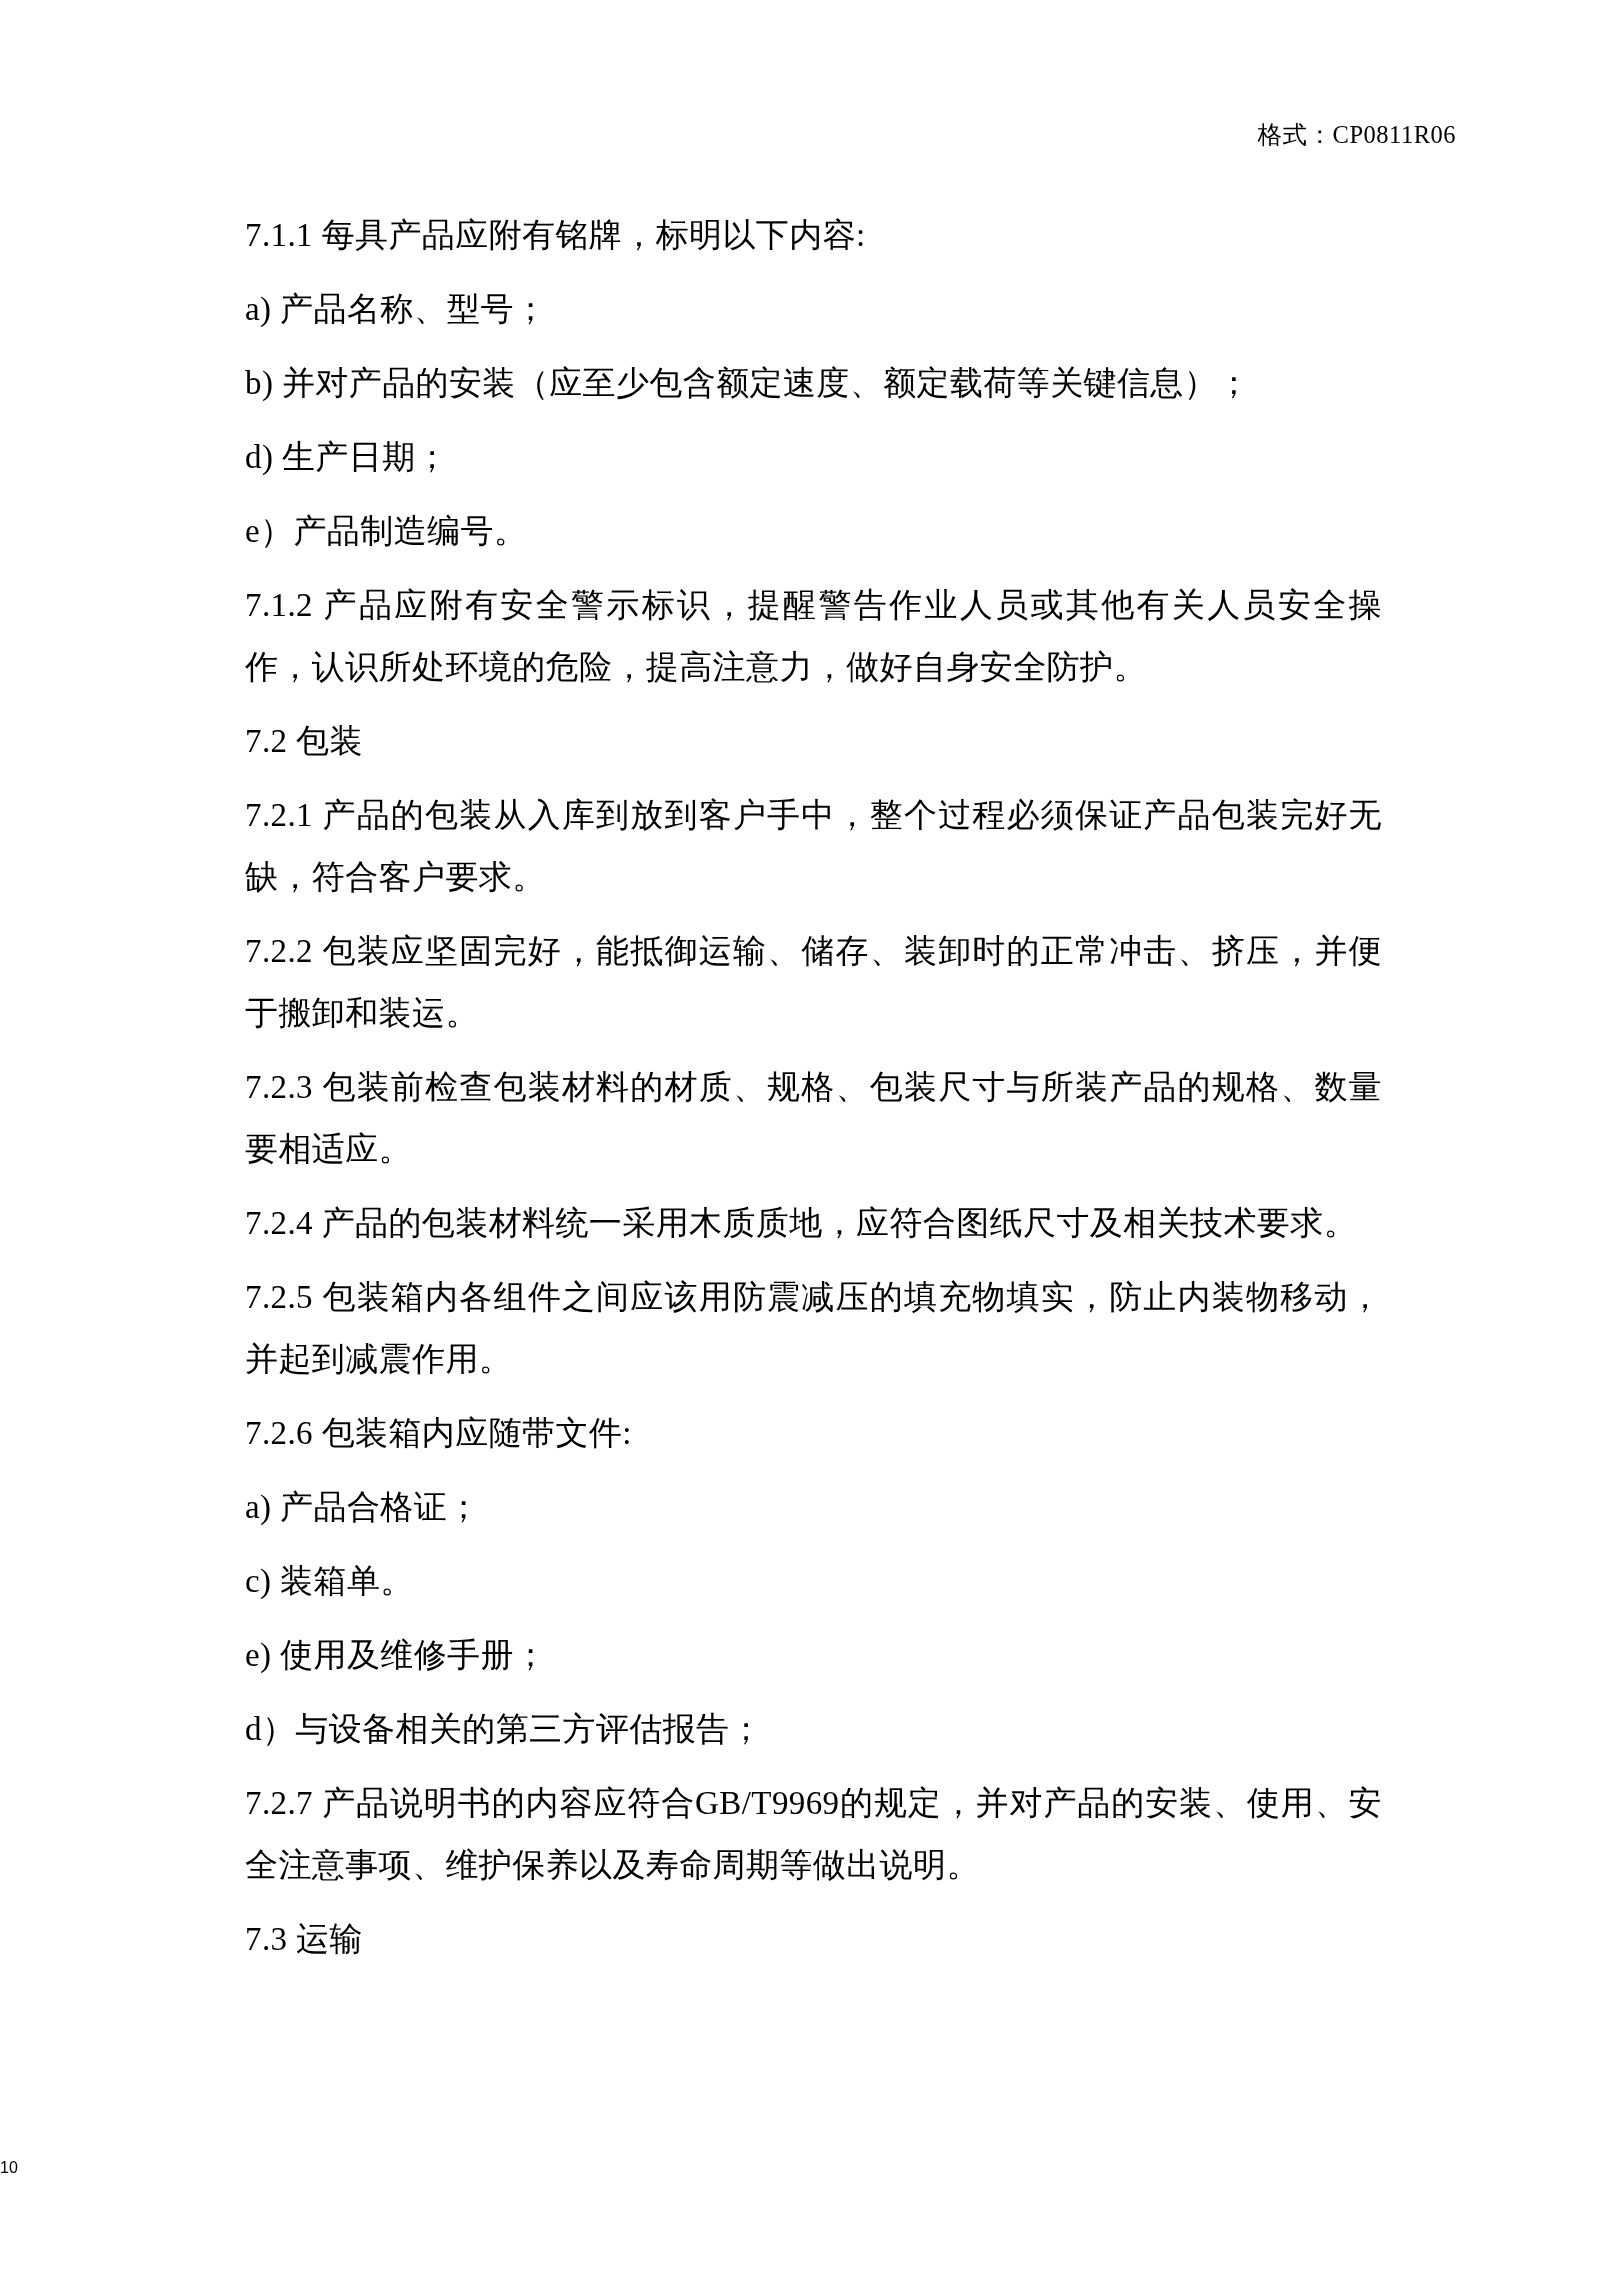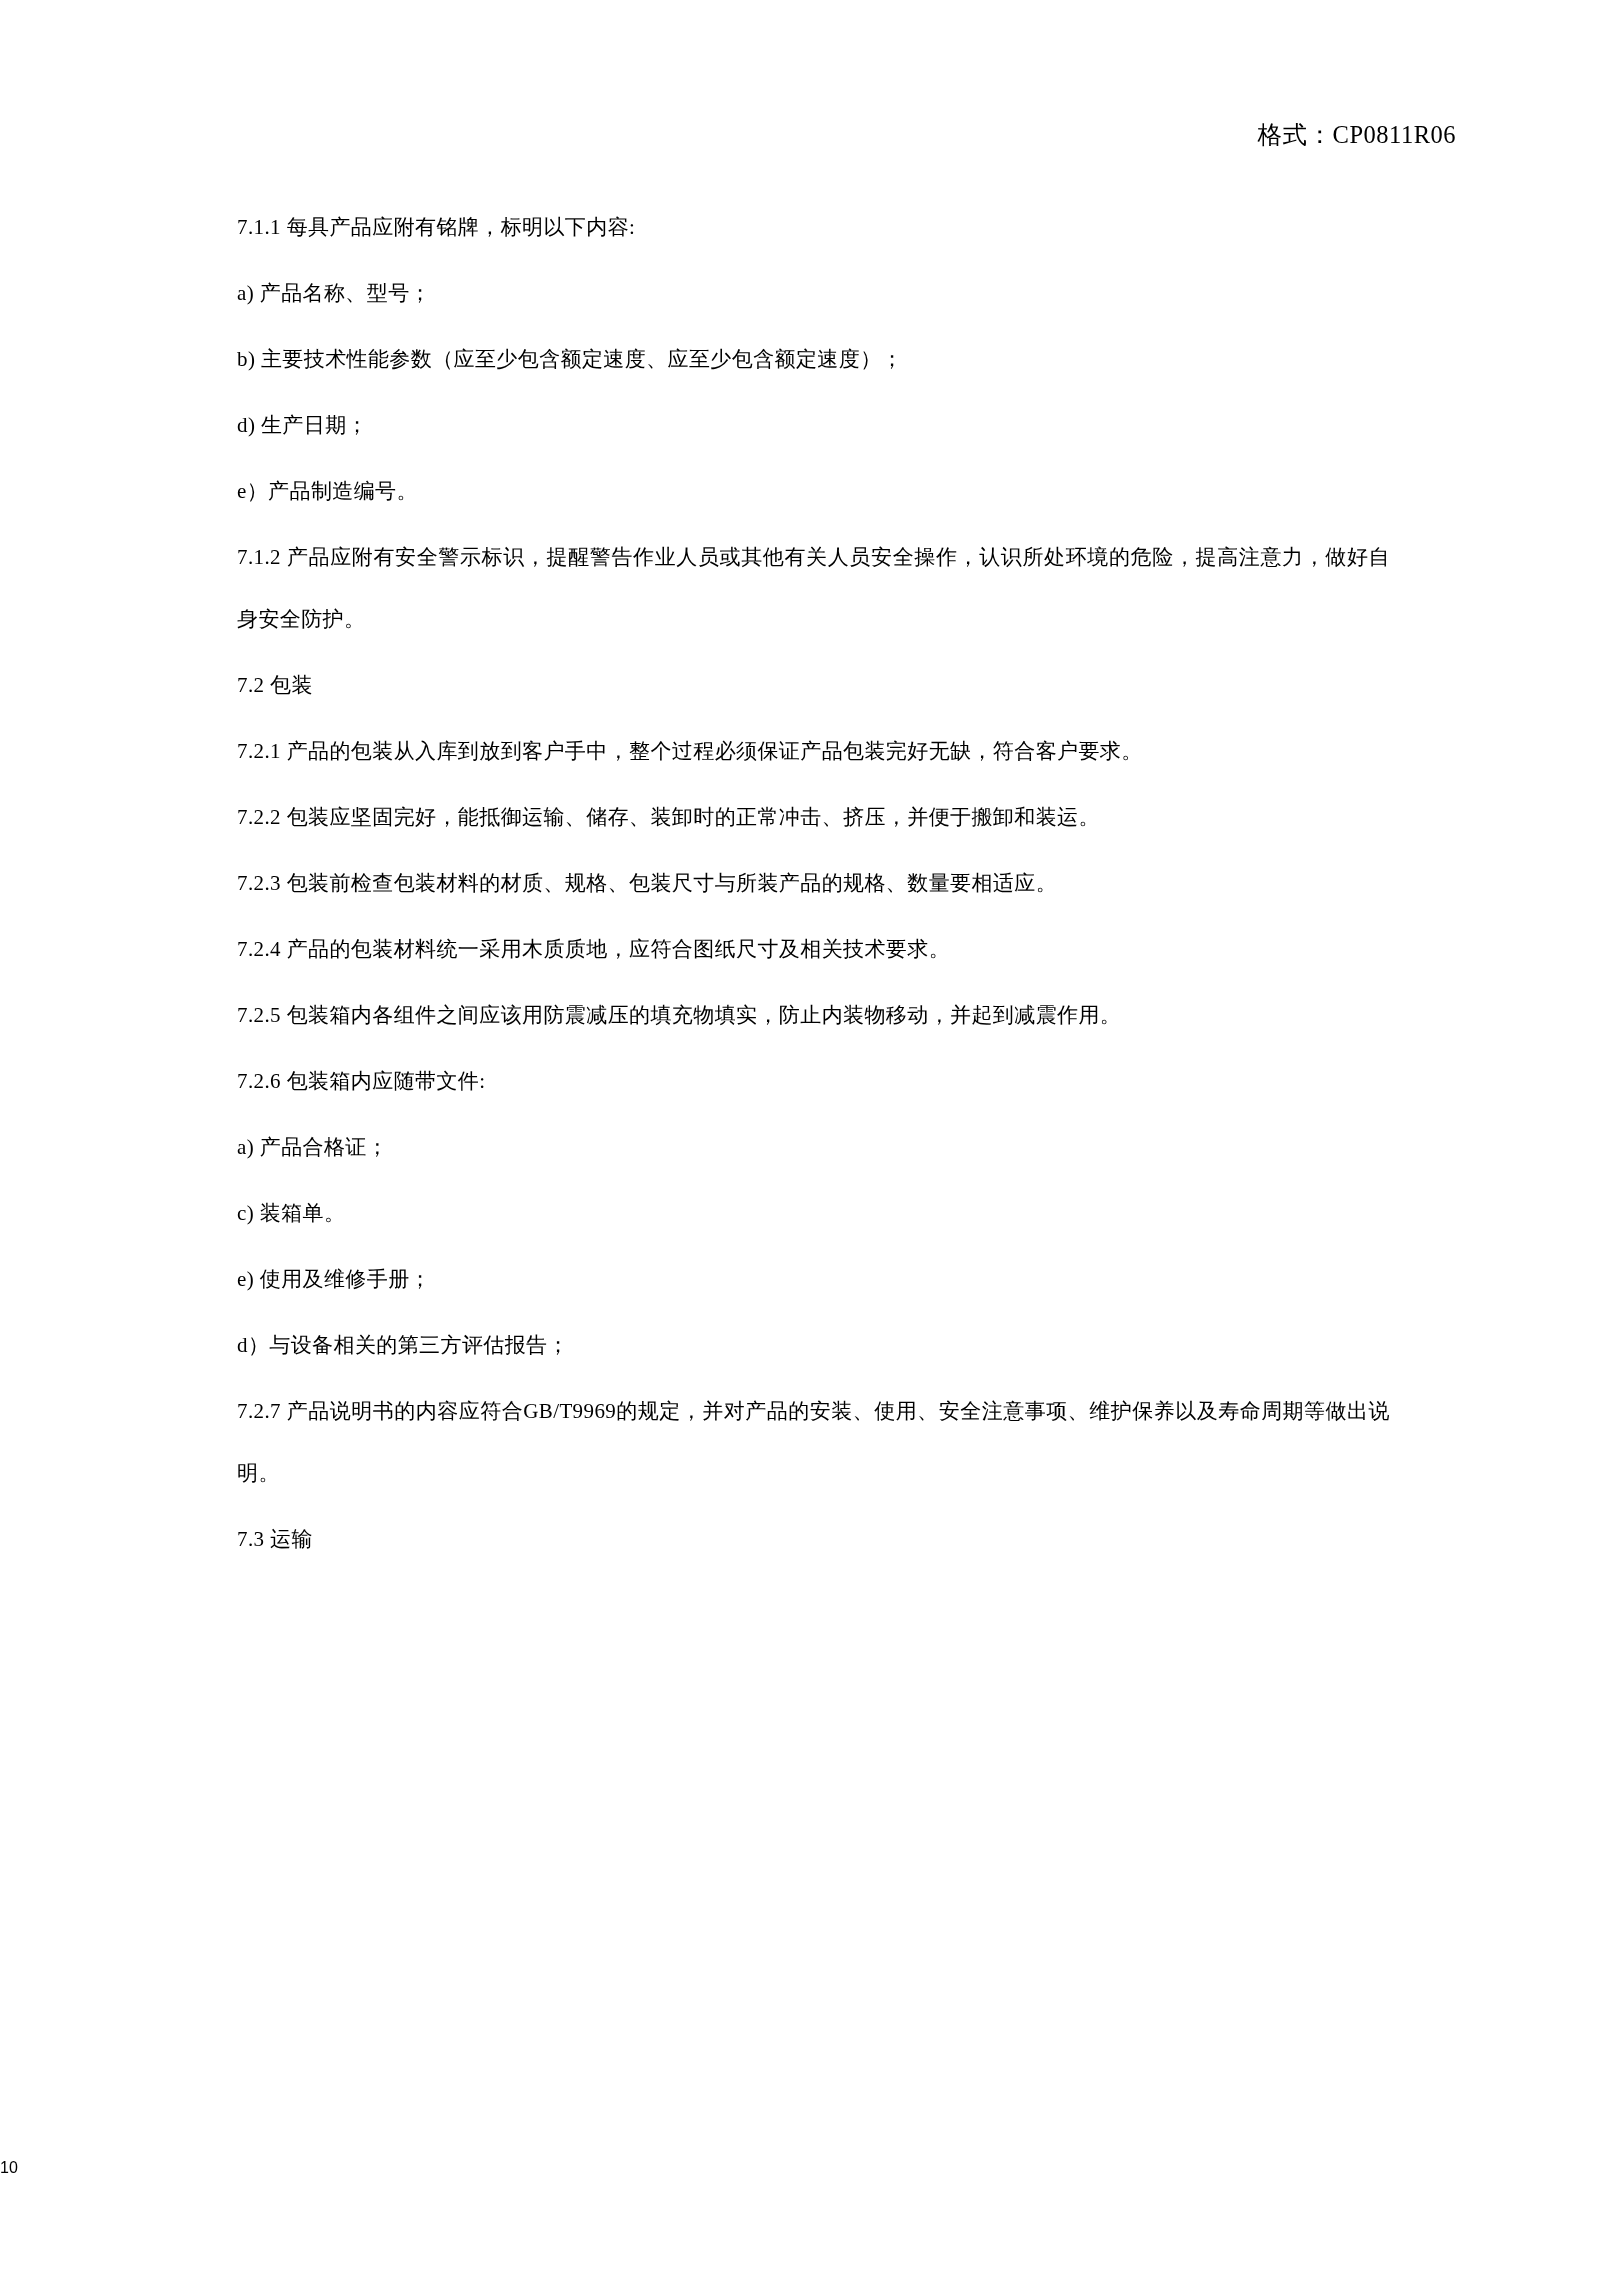--- a/index.html
+++ b/index.html
@@ -29,25 +29,25 @@
     white-space: nowrap;
     font-family: "Liberation Serif", serif;
   }
   .body-block {
     position: absolute;
     top: 192px;
     left: 233px;
     width: 1161px;
   }
   .para {
-    font-size: 21px;
+    font-size: 33px;
     line-height: 62px;
     text-align: justify;
     text-justify: inter-ideograph;
-    margin: 4px;
+    margin: 12px;
     letter-spacing: 0.4px;
   }
   .page-number {
     position: absolute;
     bottom: 116px;
     left: 0;
     width: 100%;
     text-align: left;
     font-size: 16px;
     font-family: Liberation Sans, sans-serif;
@@ -56,21 +56,21 @@
 </head>
 <body>
 
 <div class="page">
 
   <div class="header-code">格式：CP0811R06</div>
 
   <div class="body-block">
     <p class="para">7.1.1  每具产品应附有铭牌，标明以下内容:</p>
     <p class="para">a)  产品名称、型号；</p>
-    <p class="para">b)  主要技术性能参数（应至少包含额定速度、应至少包含额定速度）；</p>
+    <p class="para">b)  并对产品的安装（应至少包含额定速度、额定载荷等关键信息）；</p>
     <p class="para">d)  生产日期；</p>
     <p class="para">e）产品制造编号。</p>
     <p class="para">7.1.2  产品应附有安全警示标识，提醒警告作业人员或其他有关人员安全操作，认识所处环境的危险，提高注意力，做好自身安全防护。</p>
     <p class="para">7.2  包装</p>
     <p class="para">7.2.1  产品的包装从入库到放到客户手中，整个过程必须保证产品包装完好无缺，符合客户要求。</p>
     <p class="para">7.2.2  包装应坚固完好，能抵御运输、储存、装卸时的正常冲击、挤压，并便于搬卸和装运。</p>
     <p class="para">7.2.3  包装前检查包装材料的材质、规格、包装尺寸与所装产品的规格、数量要相适应。</p>
     <p class="para">7.2.4  产品的包装材料统一采用木质质地，应符合图纸尺寸及相关技术要求。</p>
     <p class="para">7.2.5  包装箱内各组件之间应该用防震减压的填充物填实，防止内装物移动，并起到减震作用。</p>
     <p class="para">7.2.6  包装箱内应随带文件:</p>

